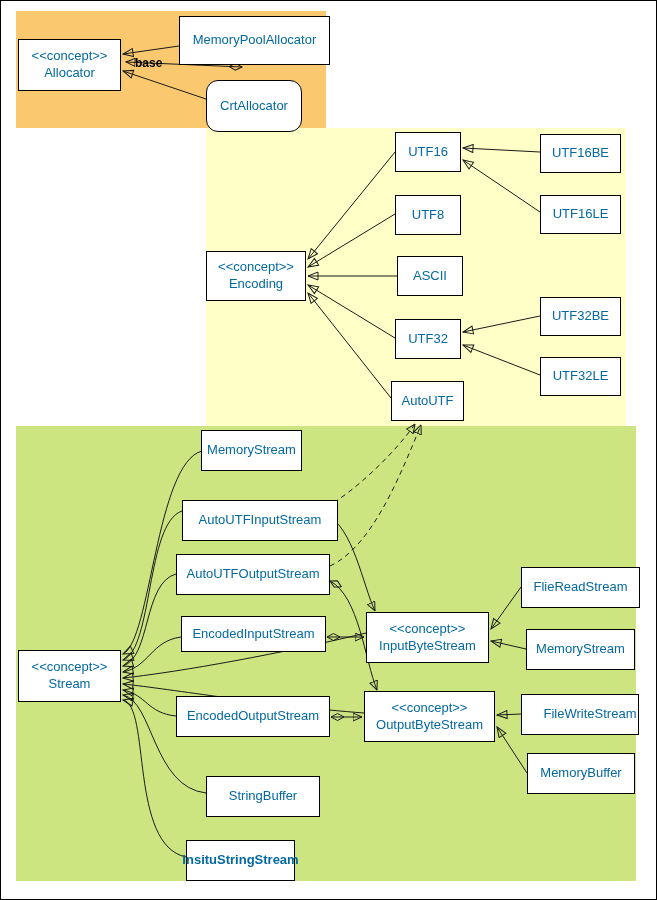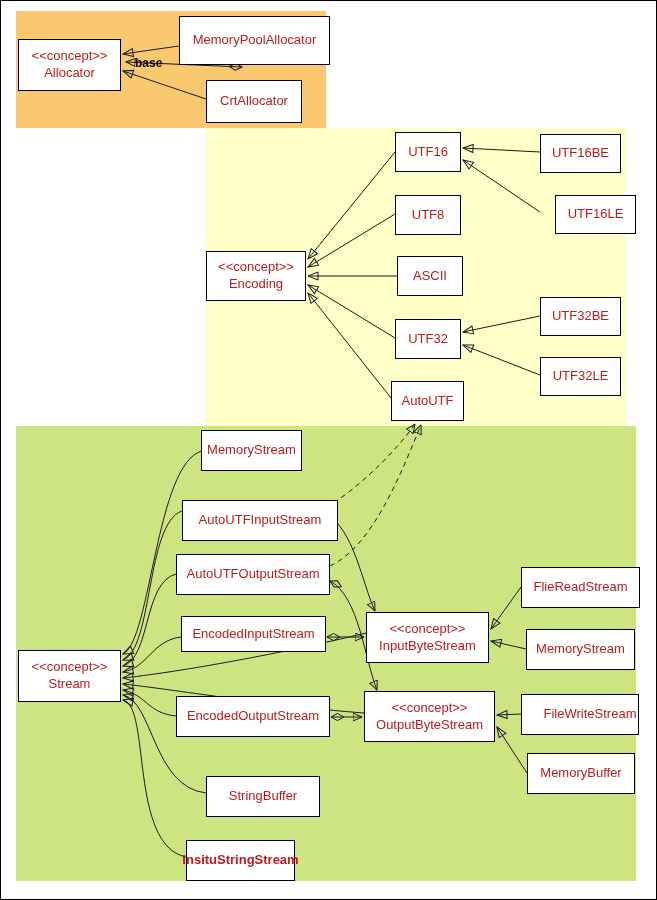--- a/index.html
+++ b/index.html
@@ -18,21 +18,21 @@
   .region-encoding{left:205px;top:127px;width:420px;height:298px;background:#ffffc8;}
   .region-stream{left:15px;top:425px;width:620px;height:455px;background:#cce581;}
   svg.edges{position:absolute;left:0;top:0;z-index:1;pointer-events:none;}
   svg.edges path{fill:none;stroke:#1a1a1a;stroke-width:1;}
   svg.edges path.dashed{stroke-dasharray:5 4;}
   .edge-label{font-size:12px;font-weight:bold;fill:#000;}
   .node{
     position:absolute;z-index:2;
     background:#fff;border:1px solid #000;box-sizing:border-box;
     display:flex;align-items:center;justify-content:center;
-    text-align:center;font-size:13px;line-height:1.3;color:#b91c1c;
+    text-align:center;font-size:13px;line-height:1.3;color:#0369a1;
     white-space:pre-line;
   }
 </style>
 </head>
 <body>
 
 <div class="canvas">
 
   <div class="region region-allocator"></div>
   <div class="region region-encoding"></div>
@@ -86,31 +86,31 @@
 
     <path d="M520,586 L490,628" marker-end="url(#triOpen)"></path>
     <path d="M525,648 L490,640" marker-end="url(#triOpen)"></path>
     <path d="M520,713 L496,714" marker-end="url(#triOpen)"></path>
     <path d="M526,772 L496,726" marker-end="url(#triOpen)"></path>
   </svg>
 
   <div class="node" style="left:17px;top:38px;width:103px;height:52px;">&lt;&lt;concept&gt;&gt;
 Allocator</div>
   <div class="node" style="left:178px;top:15px;width:151px;height:49px;">MemoryPoolAllocator</div>
-  <div class="node" style="left:205px;top:79px;width:96px;height:43px;">CrtAllocator</div>
+  <div class="node" style="left:205px;top:79px;width:96px;height:52px;border-radius:12px;">CrtAllocator</div>
 
   <div class="node" style="left:205px;top:250px;width:100px;height:50px;">&lt;&lt;concept&gt;&gt;
 Encoding</div>
   <div class="node" style="left:394px;top:131px;width:66px;height:40px;">UTF16</div>
   <div class="node" style="left:394px;top:194px;width:66px;height:40px;">UTF8</div>
   <div class="node" style="left:396px;top:255px;width:66px;height:40px;">ASCII</div>
   <div class="node" style="left:394px;top:318px;width:66px;height:40px;">UTF32</div>
   <div class="node" style="left:390px;top:380px;width:73px;height:40px;">AutoUTF</div>
   <div class="node" style="left:539px;top:133px;width:81px;height:39px;">UTF16BE</div>
-  <div class="node" style="left:554px;top:194px;width:81px;height:39px;">UTF16LE</div>
+  <div class="node" style="left:539px;top:194px;width:81px;height:39px;">UTF16LE</div>
   <div class="node" style="left:539px;top:296px;width:81px;height:39px;">UTF32BE</div>
   <div class="node" style="left:539px;top:356px;width:81px;height:39px;">UTF32LE</div>
 
   <div class="node" style="left:17px;top:649px;width:103px;height:52px;">&lt;&lt;concept&gt;&gt;
 Stream</div>
   <div class="node" style="left:200px;top:429px;width:101px;height:41px;">MemoryStream</div>
   <div class="node" style="left:181px;top:499px;width:156px;height:41px;">AutoUTFInputStream</div>
   <div class="node" style="left:175px;top:553px;width:154px;height:41px;">AutoUTFOutputStream</div>
   <div class="node" style="left:180px;top:615px;width:145px;height:36px;">EncodedInputStream</div>
   <div class="node" style="left:175px;top:695px;width:154px;height:41px;">EncodedOutputStream</div>

